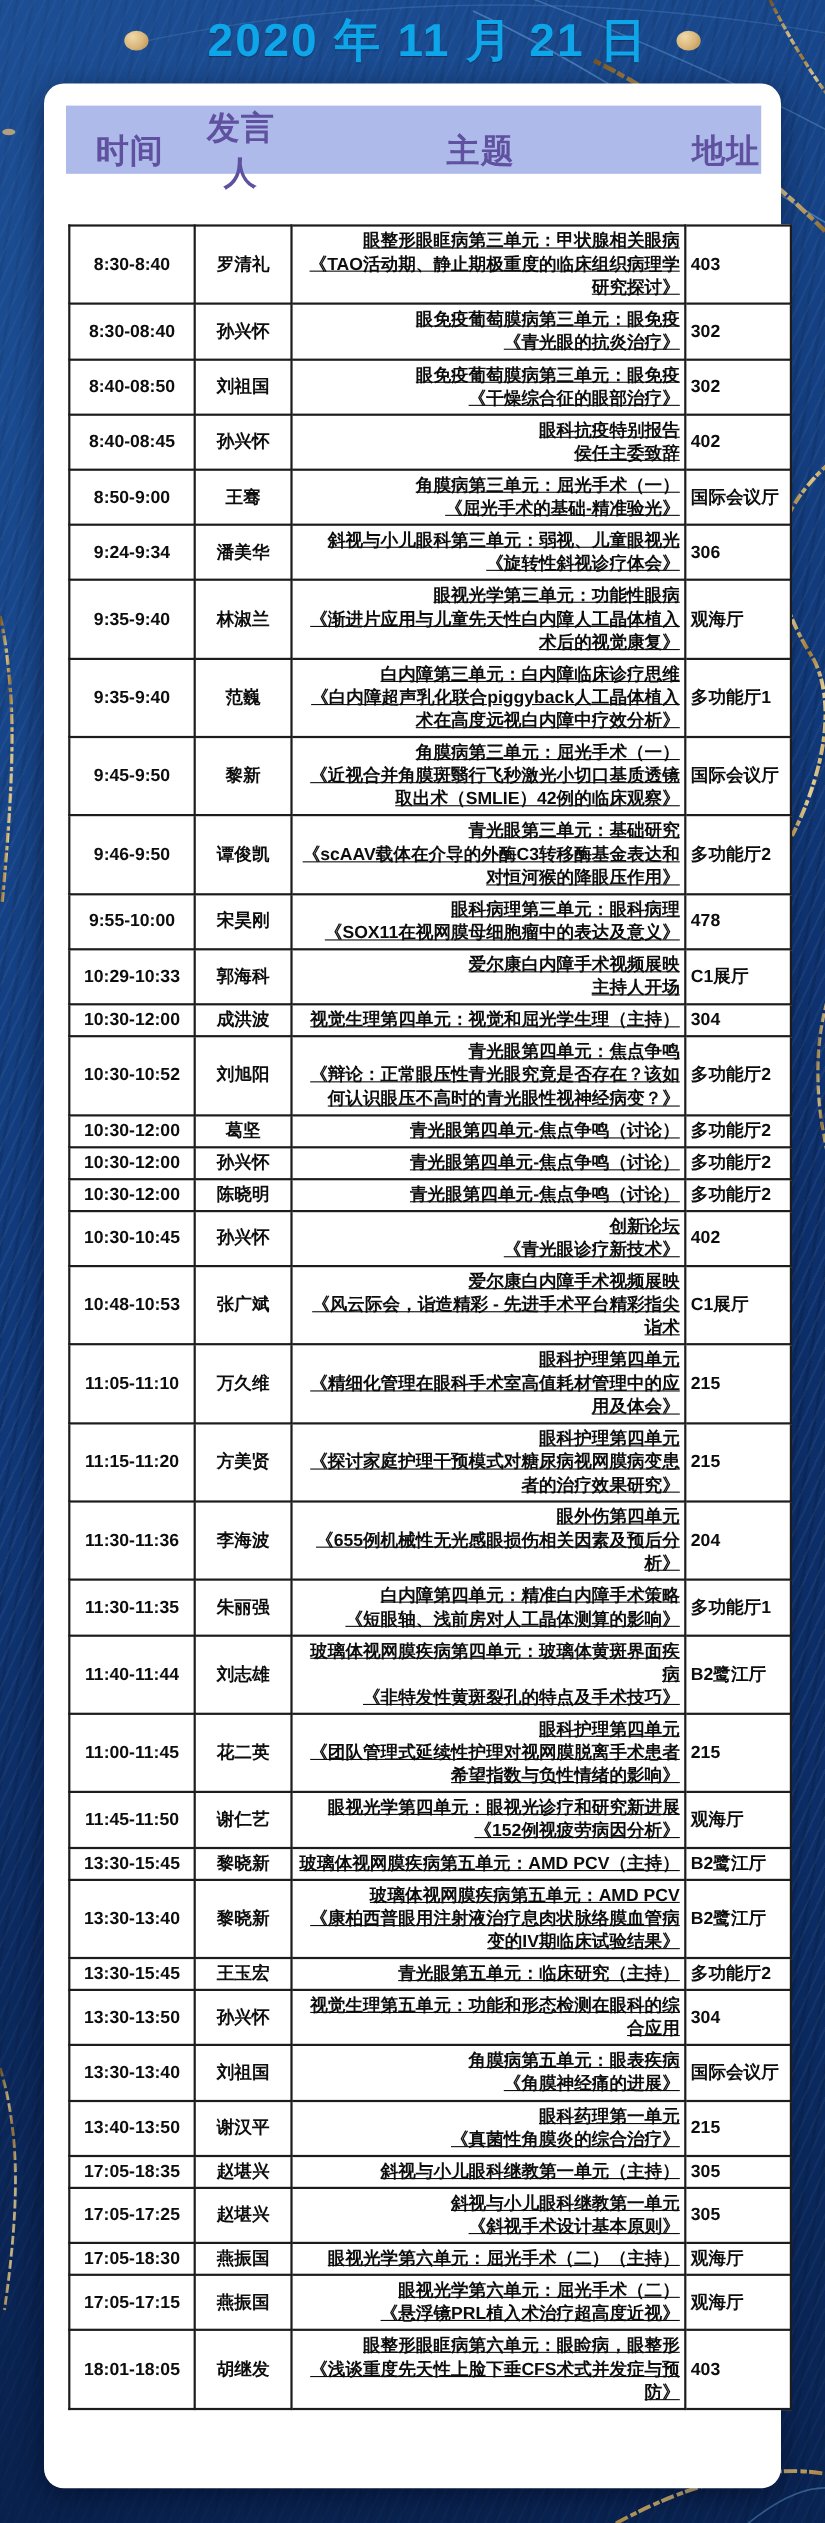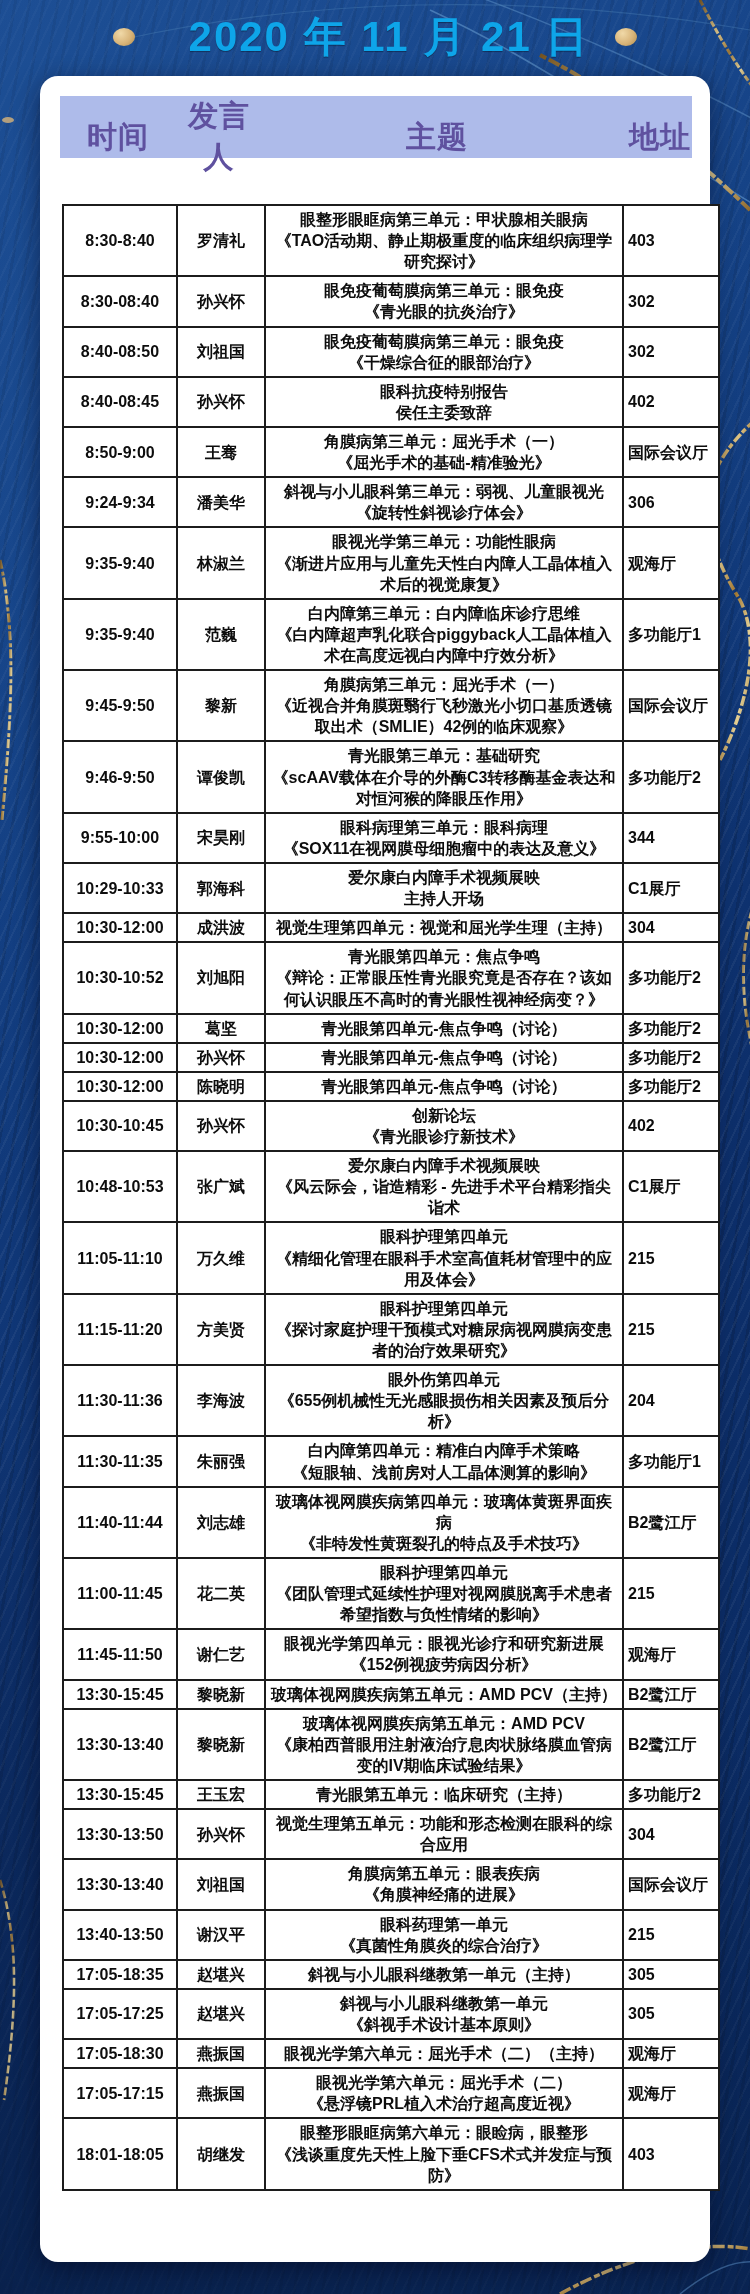--- a/index.html
+++ b/index.html
@@ -48,21 +48,21 @@
     border-collapse:collapse;table-layout:fixed;width:648px;
     background:#fff;
   }
   table.sched td{
     border:2px solid #1c1c1c;
     font-weight:700;color:#0d0d0d;font-size:16px;line-height:1.32;
     padding:3px 4px;vertical-align:middle;
   }
   td.c-time{width:104px;text-align:center;padding:3px 2px;}
   td.c-speaker{width:78px;text-align:center;}
-  td.c-topic{width:348px;text-align:center;padding:3px 7px;white-space:pre-line;}
+  td.c-topic{width:348px;text-align:right;padding:3px 7px;white-space:pre-line;text-decoration:underline;}
   td.c-loc{width:86px;text-align:left;padding:3px 2px;}
 </style>
 </head>
 <body>
 
 <div class="bg"></div>
 
 <svg class="veins" width="750" height="2294" viewBox="0 0 750 2294" xmlns="http://www.w3.org/2000/svg">
   <defs>
     <linearGradient id="gold" x1="0" y1="0" x2="1" y2="1">
@@ -181,21 +181,21 @@
     <td class="c-topic">青光眼第三单元：基础研究
 《scAAV载体在介导的外酶C3转移酶基金表达和对恒河猴的降眼压作用》</td>
     <td class="c-loc">多功能厅2</td>
   </tr>
 
   <tr>
     <td class="c-time">9:55-10:00</td>
     <td class="c-speaker">宋昊刚</td>
     <td class="c-topic">眼科病理第三单元：眼科病理
 《SOX11在视网膜母细胞瘤中的表达及意义》</td>
-    <td class="c-loc">344</td>
+    <td class="c-loc">478</td>
   </tr>
 
   <tr>
     <td class="c-time">10:29-10:33</td>
     <td class="c-speaker">郭海科</td>
     <td class="c-topic">爱尔康白内障手术视频展映
 主持人开场</td>
     <td class="c-loc">C1展厅</td>
   </tr>
 

